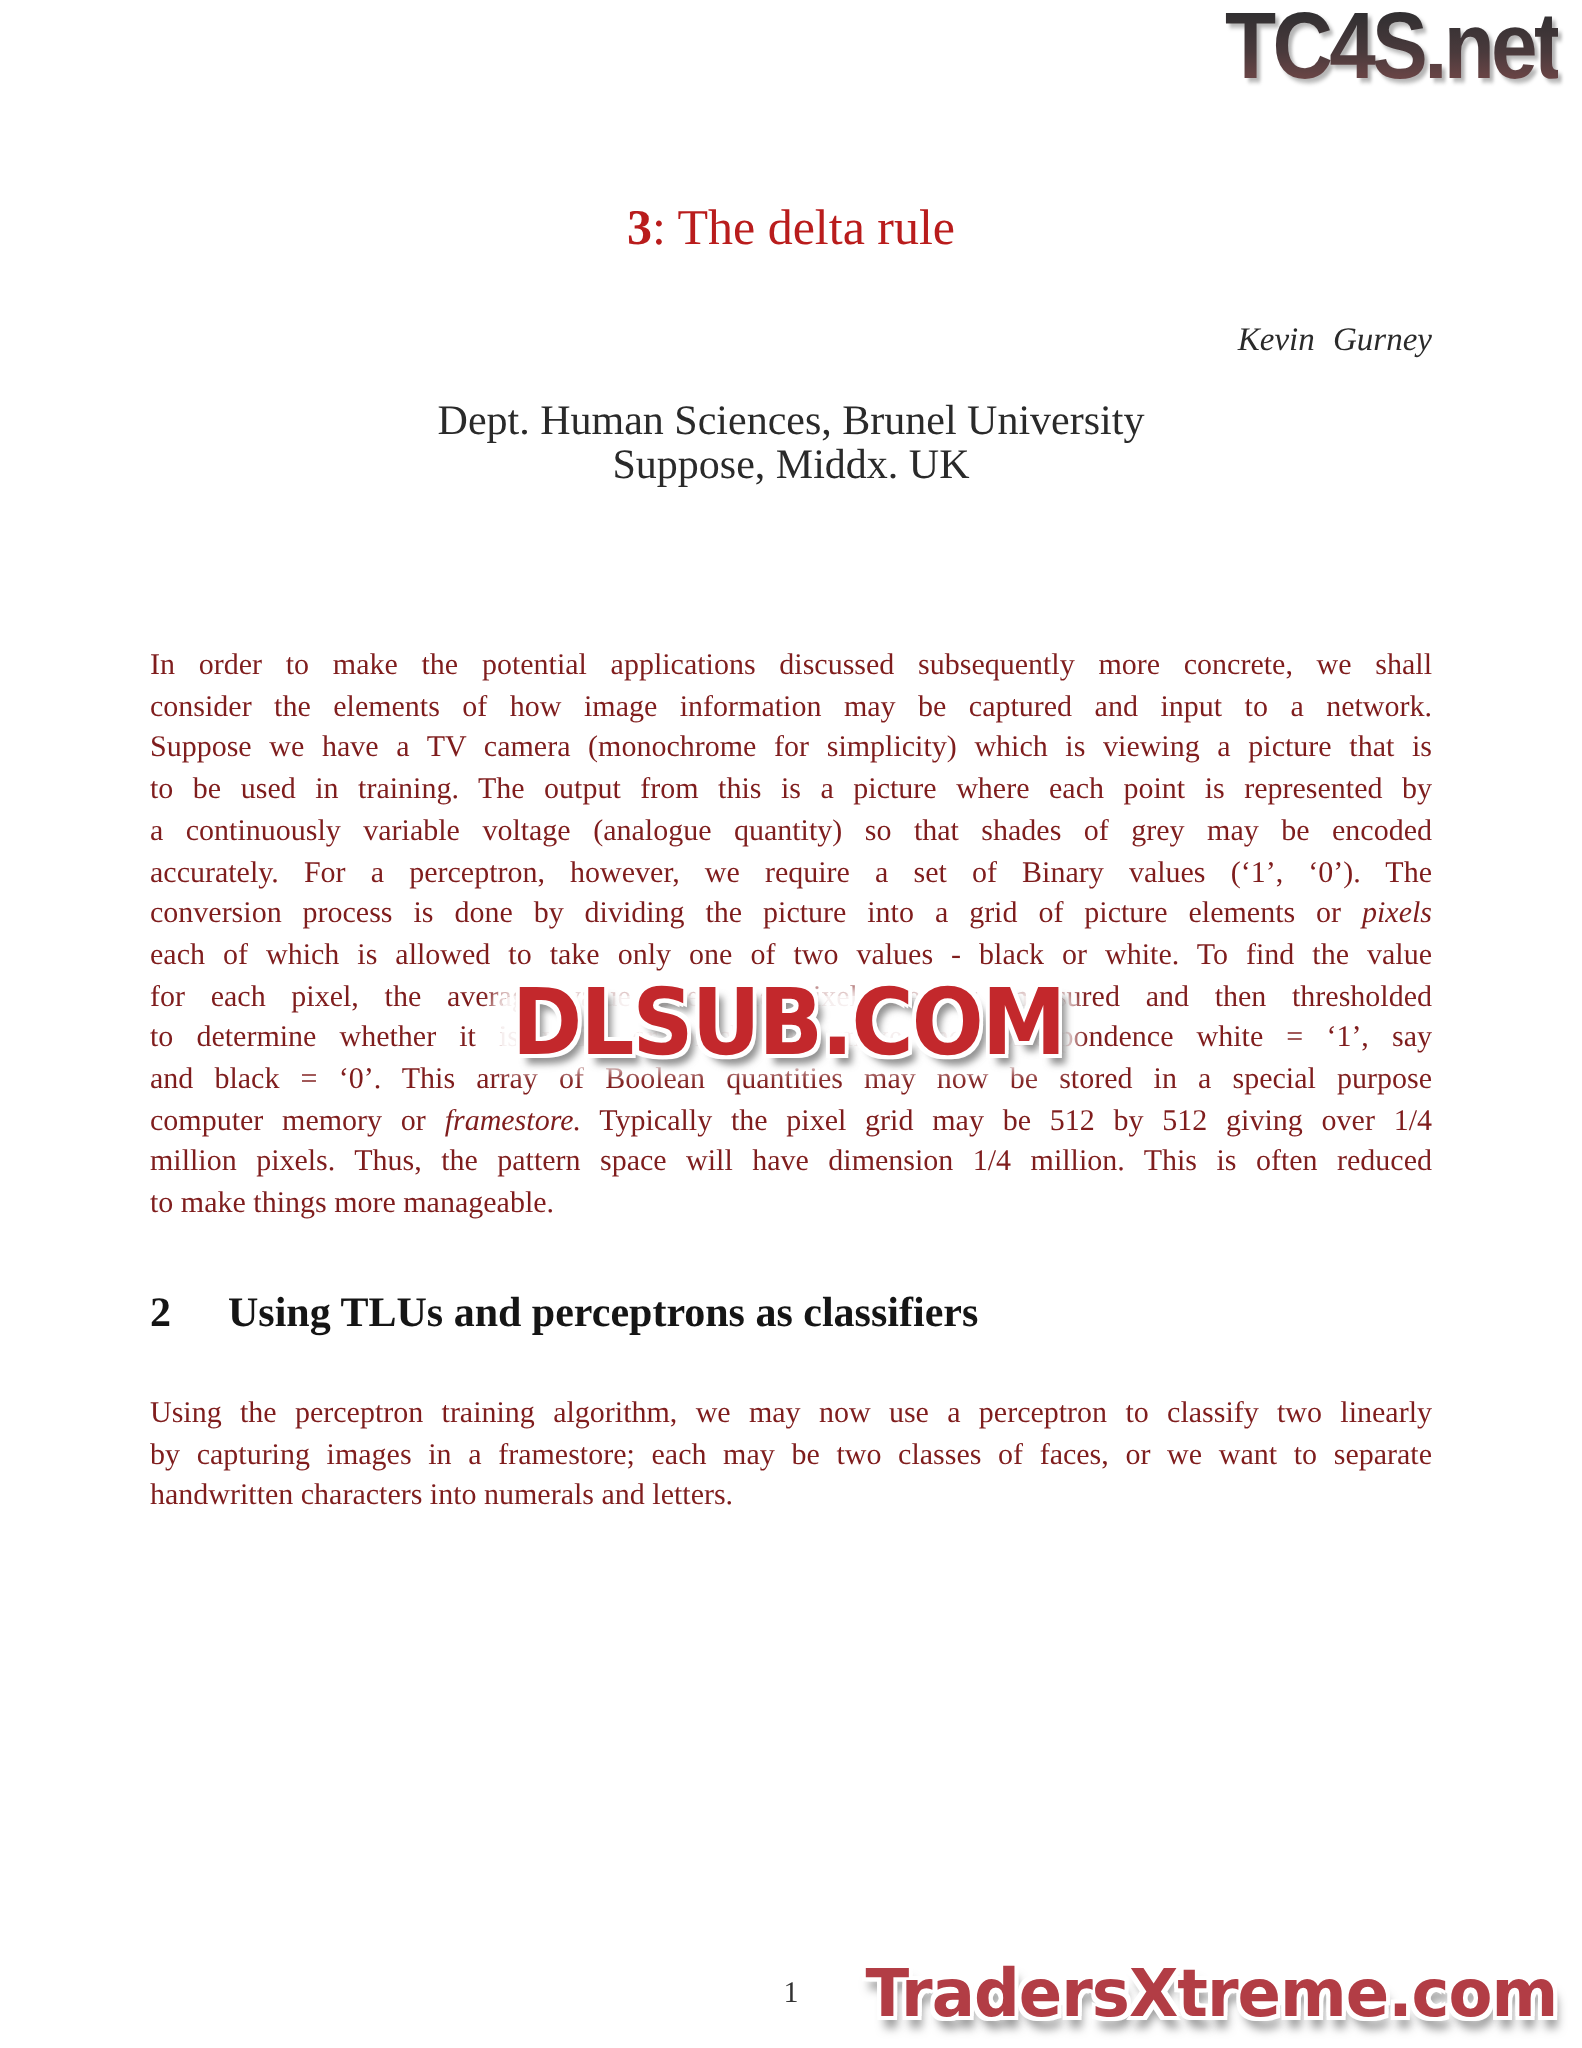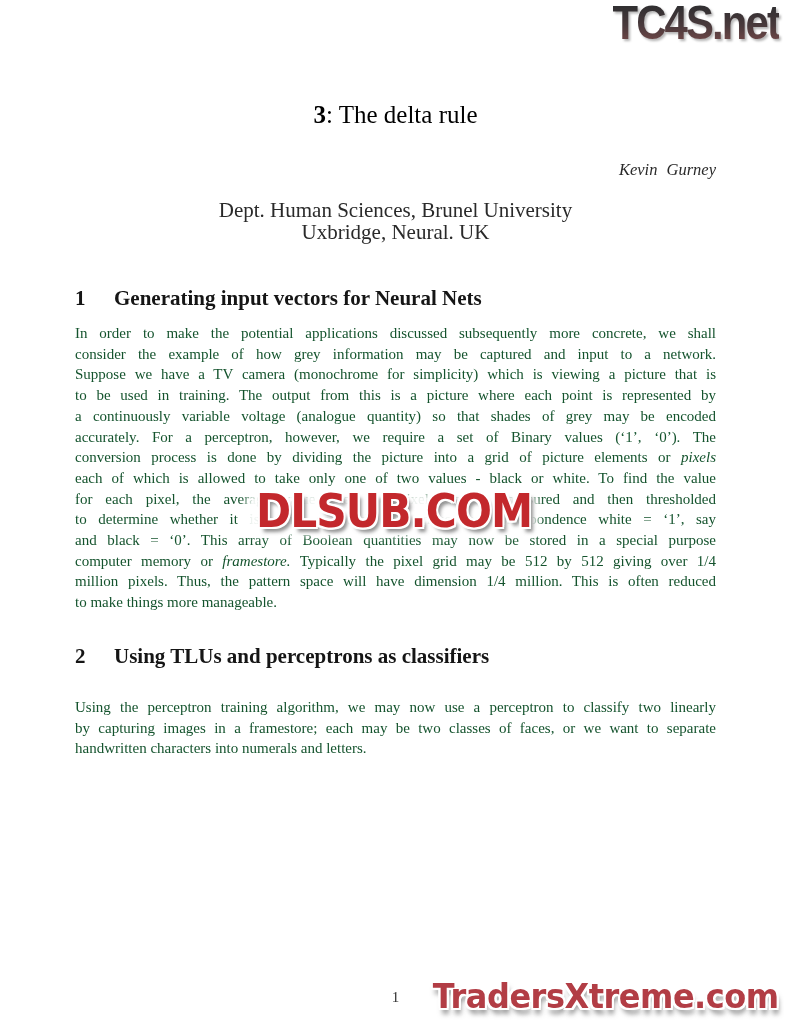--- a/index.html
+++ b/index.html
@@ -87,21 +87,21 @@
   }
 
   
   .content { position: absolute; left: 75px; width: 641px; }
 
   .doc-title {
     top: 101px;
     text-align: center;
     font-size: 25px;
     font-weight: 400;
-    color: #000000;
+    color: #b91c1c;
   }
   .doc-title .tnum { font-weight: 700; }
   .doc-title .trest { font-weight: 400; }
 
   .doc-author {
     top: 160px;
     text-align: right;
     font-style: italic;
     font-size: 16.5px;
     word-spacing: 5px;
@@ -118,21 +118,21 @@
   .sec-heading {
     font-weight: 700;
     font-size: 21px;
     color: #151515;
     white-space: nowrap;
   }
   .sec-heading .secnum { display: inline-block; width: 39px; }
   .sec1 { top: 286px; }
   .sec2 { top: 644px; }
 
-  .para { font-size: 15px; line-height: 20.7px; color: #14532d; }
+  .para { font-size: 15px; line-height: 20.7px; color: #7f1d1d; }
   .para .line { text-align: justify; text-align-last: justify; }
   .para .line:last-child { text-align-last: left; }
   .para1 { top: 323px; }
   .para2 { top: 681px; margin-top: 16px; }
 
   .page-num {
     top: 989px;
     text-align: center;
     font-size: 15px;
     color: #333;
@@ -146,30 +146,27 @@
   <div class="wm-top">TC4S.net</div>
 
   <div class="content doc-title">
     <span class="tnum">3</span><span class="trest">:  The delta rule</span>
   </div>
 
   <div class="content doc-author">Kevin Gurney</div>
 
   <div class="content doc-affil">
     <div>Dept. Human Sciences, Brunel University</div>
-    <div>Uxbridge, Neural. UK</div>
+    <div>Suppose, Middx. UK</div>
   </div>
 
-  <div class="content sec-heading sec1">
-    <span class="secnum">1</span><span>Generating input vectors for Neural Nets</span>
-  </div>
 
   <div class="content para para1">
       <div class="line">In order to make the potential applications discussed subsequently more concrete, we shall</div>
-      <div class="line">consider the example of how grey information may be captured and input to a network.</div>
+      <div class="line">consider the elements of how image information may be captured and input to a network.</div>
       <div class="line">Suppose we have a TV camera (monochrome for simplicity) which is viewing a picture that is</div>
       <div class="line">to be used in training. The output from this is a picture where each point is represented by</div>
       <div class="line">a continuously variable voltage (analogue quantity) so that shades of grey may be encoded</div>
       <div class="line">accurately. For a perceptron, however, we require a set of Binary values (‘1’, ‘0’). The</div>
       <div class="line"><span>conversion process is done by dividing the picture into a grid of picture elements or </span><i>pixels</i></div>
       <div class="line">each of which is allowed to take only one of two values - black or white. To find the value</div>
       <div class="line">for each pixel, the average value over the pixel area is measured and then thresholded</div>
       <div class="line">to determine whether it is white or black. We make the correspondence white = ‘1’, say</div>
       <div class="line">and black = ‘0’. This array of Boolean quantities may now be stored in a special purpose</div>
       <div class="line"><span>computer memory or </span><i>framestore.</i><span> Typically the pixel grid may be 512 by 512 giving over 1/4</span></div>

